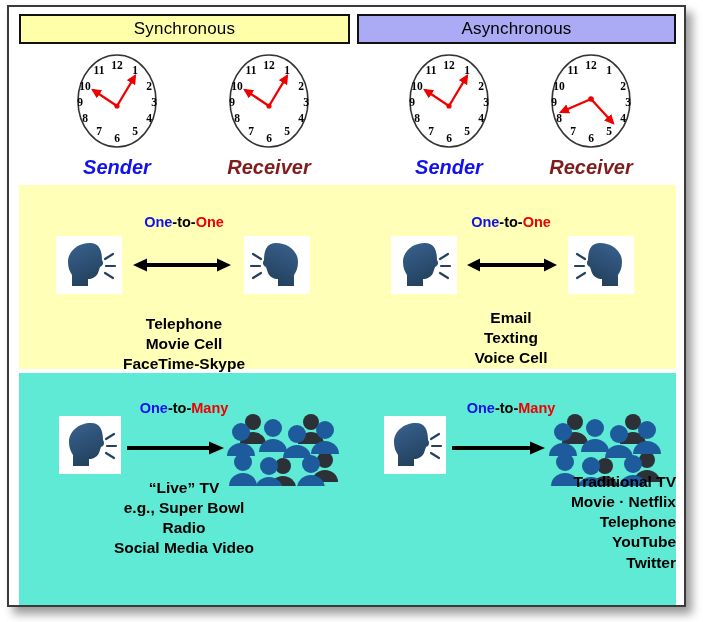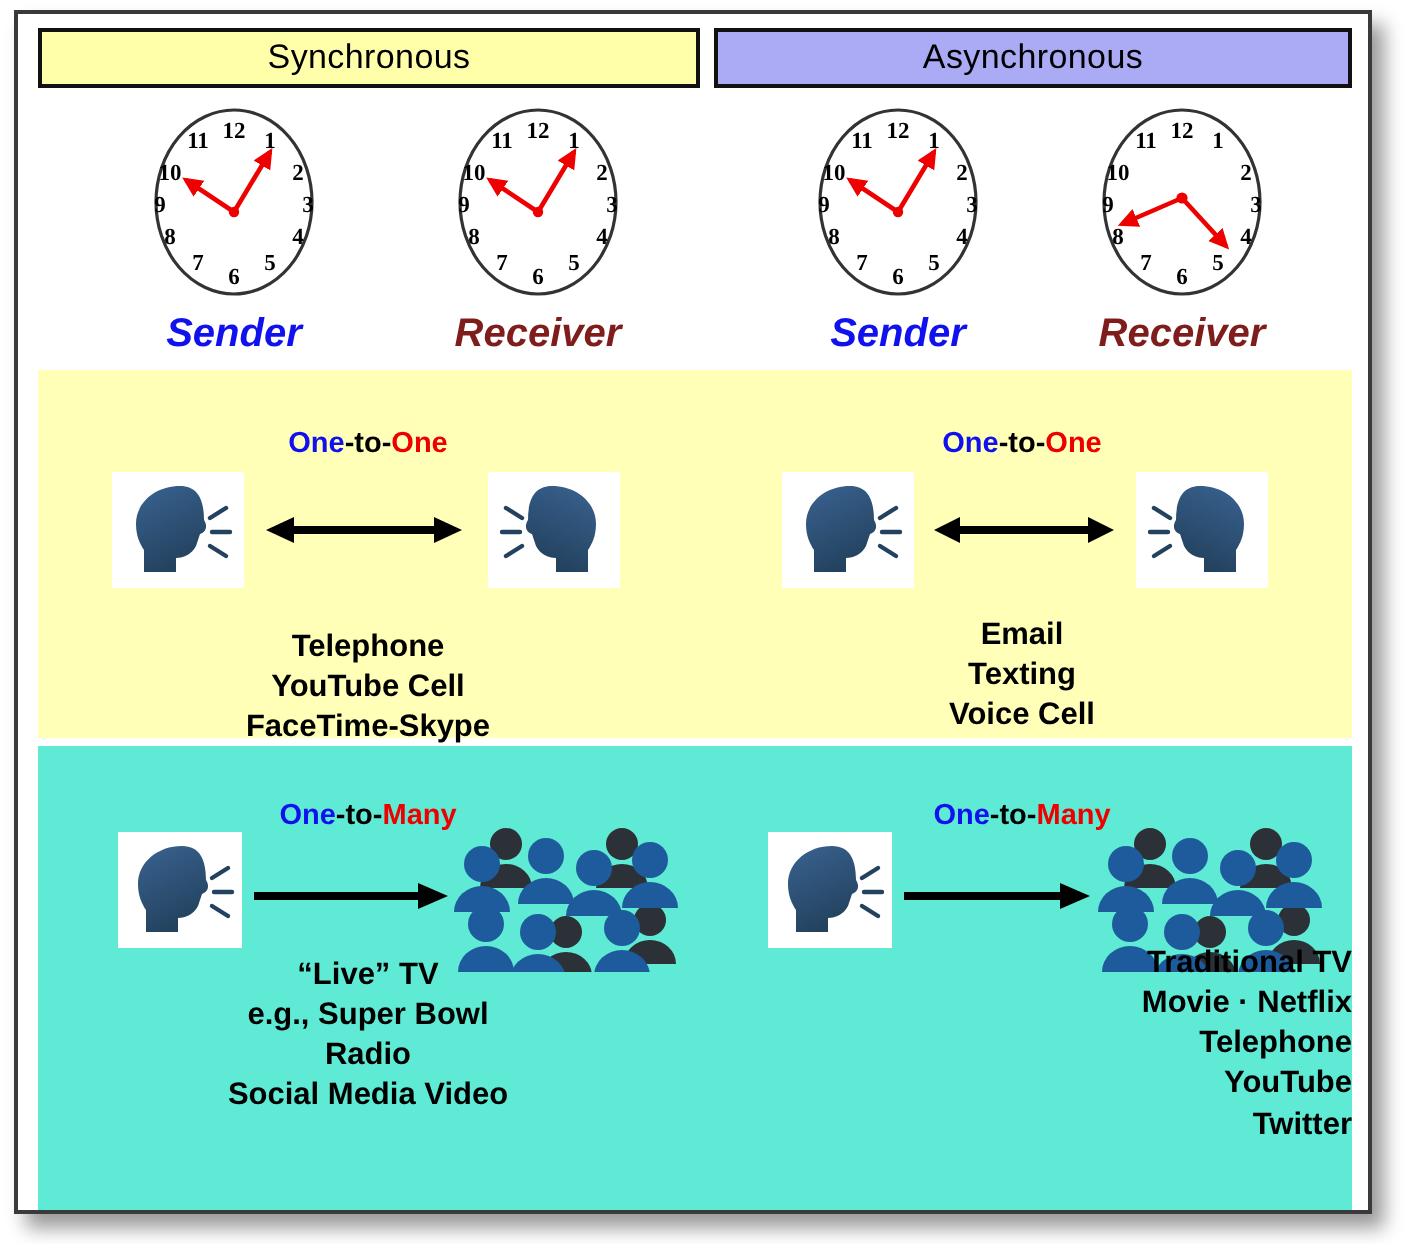--- a/index.html
+++ b/index.html
@@ -255,21 +255,21 @@
                 <line x1="45" y1="20" x2="53" y2="15"></line>
                 <line x1="46" y1="27" x2="55" y2="27"></line>
                 <line x1="45" y1="34" x2="53" y2="39"></line>
               </g>
             </g>
           </svg>
         </div>
 
         <div class="stack" style="top:108px;">
           <div>Telephone</div>
-          <div>YouTube Cell</div>
+          <div>Movie Cell</div>
           <div>FaceTime-Skype</div>
           <div>Texting</div>
         </div>
       </div>
 
       <div class="col right">
         <div class="rel-label">
           <span class="a">One</span><span class="b">-to-</span><span class="c">One</span>
         </div>
 

